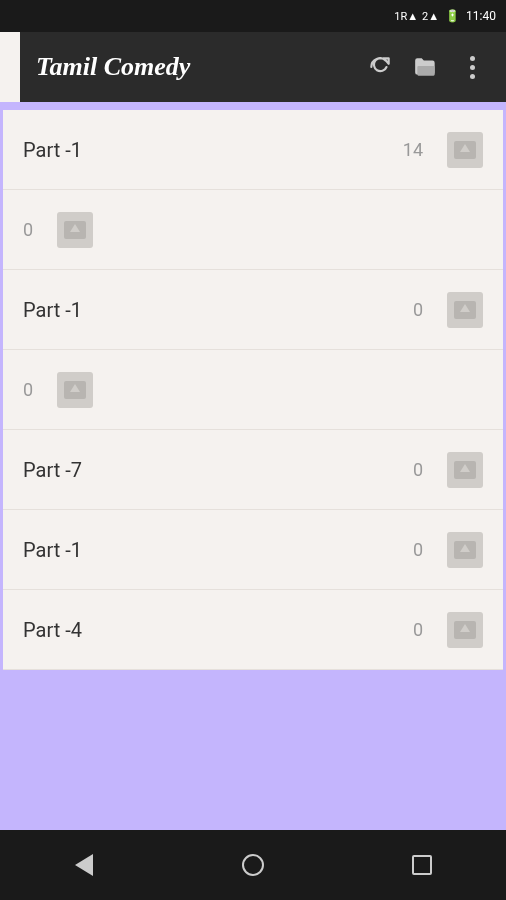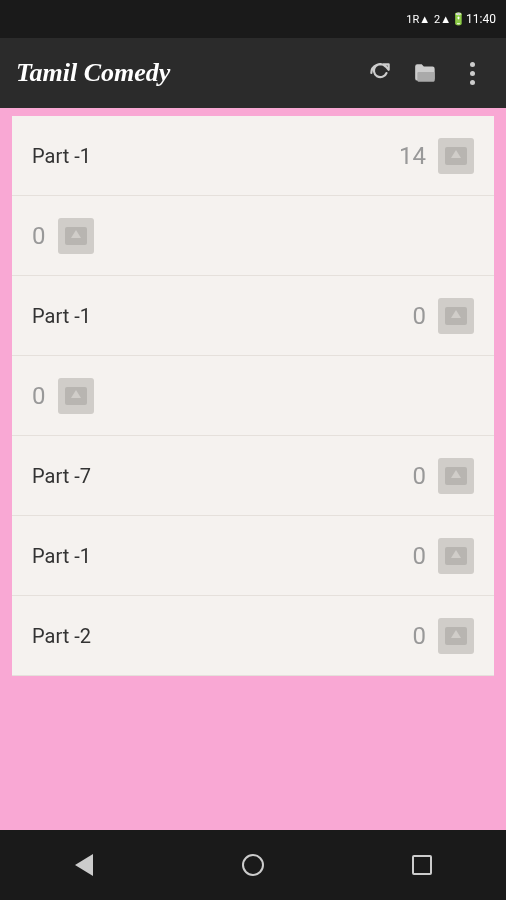--- a/index.html
+++ b/index.html
@@ -14,45 +14,47 @@
       background: #f5f2ef;
       font-family: 'Roboto', Arial, sans-serif;
       overflow: hidden;
       display: flex;
       flex-direction: column;
     }
 
     
     .status-bar {
       background: #1a1a1a;
-      height: 38px;
+      height: 32px;
       display: flex;
       align-items: center;
       justify-content: flex-end;
       padding: 0 10px;
       color: #fff;
       font-size: 12px;
+      gap: 6px;
       flex-shrink: 0;
     }
 
     .status-bar-icons {
       display: flex;
       align-items: center;
       gap: 4px;
       font-size: 11px;
     }
 
     
     .app-bar {
       background: #2b2b2b;
       height: 70px;
       display: flex;
       align-items: center;
       padding: 0 16px;
       flex-shrink: 0;
+      margin-left: 20px;
     }
 
     .app-title {
       color: #ffffff;
       font-size: 26px;
       font-style: italic;
       font-weight: bold;
       flex: 1;
       font-family: Georgia, serif;
     }
@@ -100,46 +102,46 @@
     .dot {
       width: 5px;
       height: 5px;
       background: #ccc;
       border-radius: 50%;
     }
 
     
     .list-container {
       flex: 1;
-      background: #f9a8d4;
+      background: #c4b5fd;
       overflow-y: auto;
-      padding: 8px 12px;
+      padding: 8px 3px;
     }
 
     .list-item {
       background: #f5f2ef;
       height: 80px;
       display: flex;
       align-items: center;
       padding: 0 20px;
       border-bottom: 1px solid #e5e0db;
       cursor: pointer;
     }
 
     .item-label {
       flex: 1;
       font-size: 20px;
       color: #333;
       font-weight: normal;
     }
 
     .item-count {
-      font-size: 24px;
+      font-size: 18px;
       color: #999;
-      margin-right: 12px;
+      margin-right: 24px;
     }
 
     .item-thumbnail {
       width: 36px;
       height: 36px;
       background: #d0cdc9;
       border-radius: 3px;
       display: flex;
       align-items: center;
       justify-content: center;
@@ -287,21 +289,21 @@
       </div>
     </div>
     <div class="list-item">
       <span class="item-label">Part -1</span>
       <span class="item-count">0</span>
       <div class="item-thumbnail">
         <div class="thumbnail-inner"></div>
       </div>
     </div>
     <div class="list-item">
-      <span class="item-label">Part -2</span>
+      <span class="item-label">Part -4</span>
       <span class="item-count">0</span>
       <div class="item-thumbnail">
         <div class="thumbnail-inner"></div>
       </div>
     </div>
   </div>
 
 <div class="nav-bar">
   <div class="nav-button">
     <div class="nav-back"></div>

